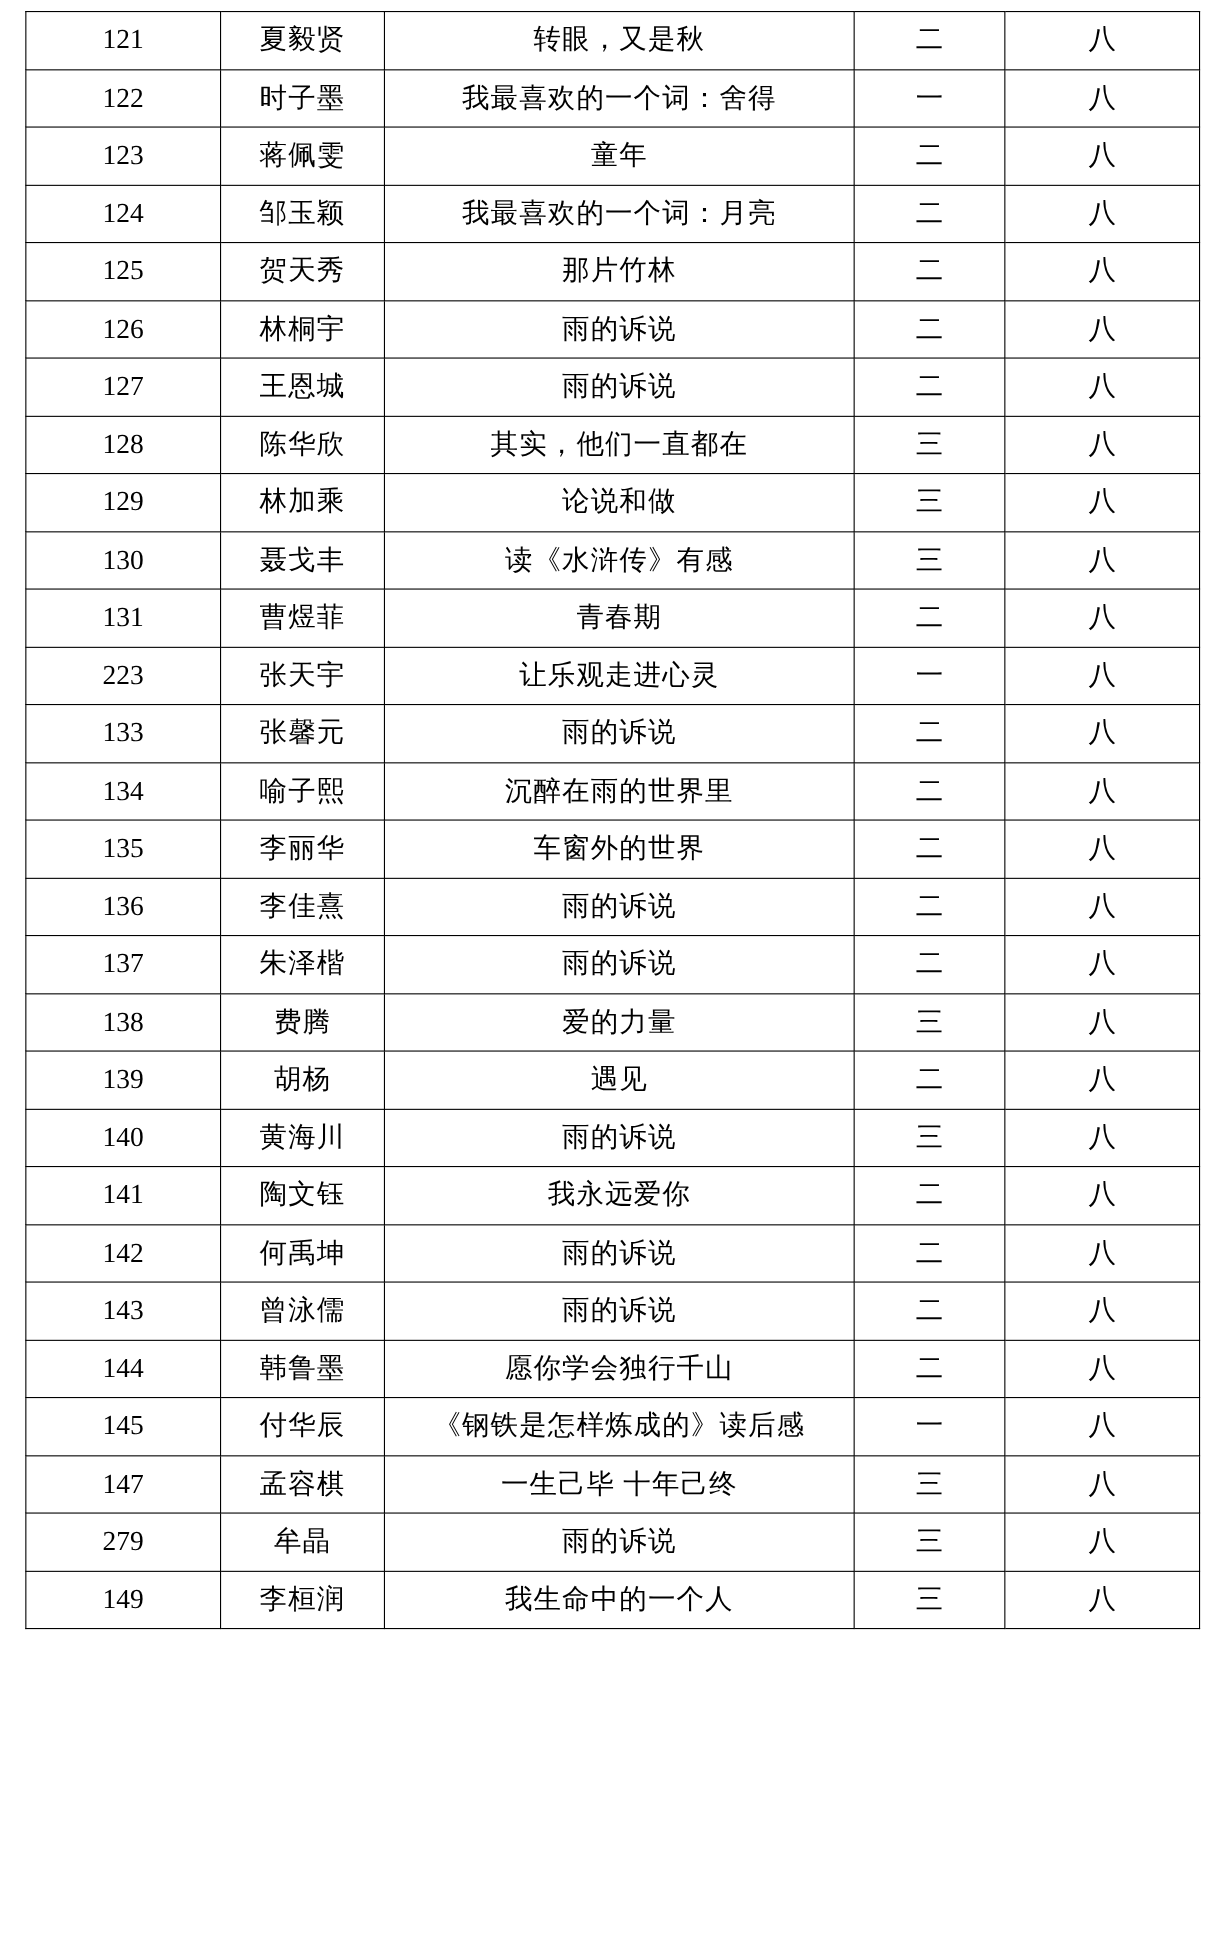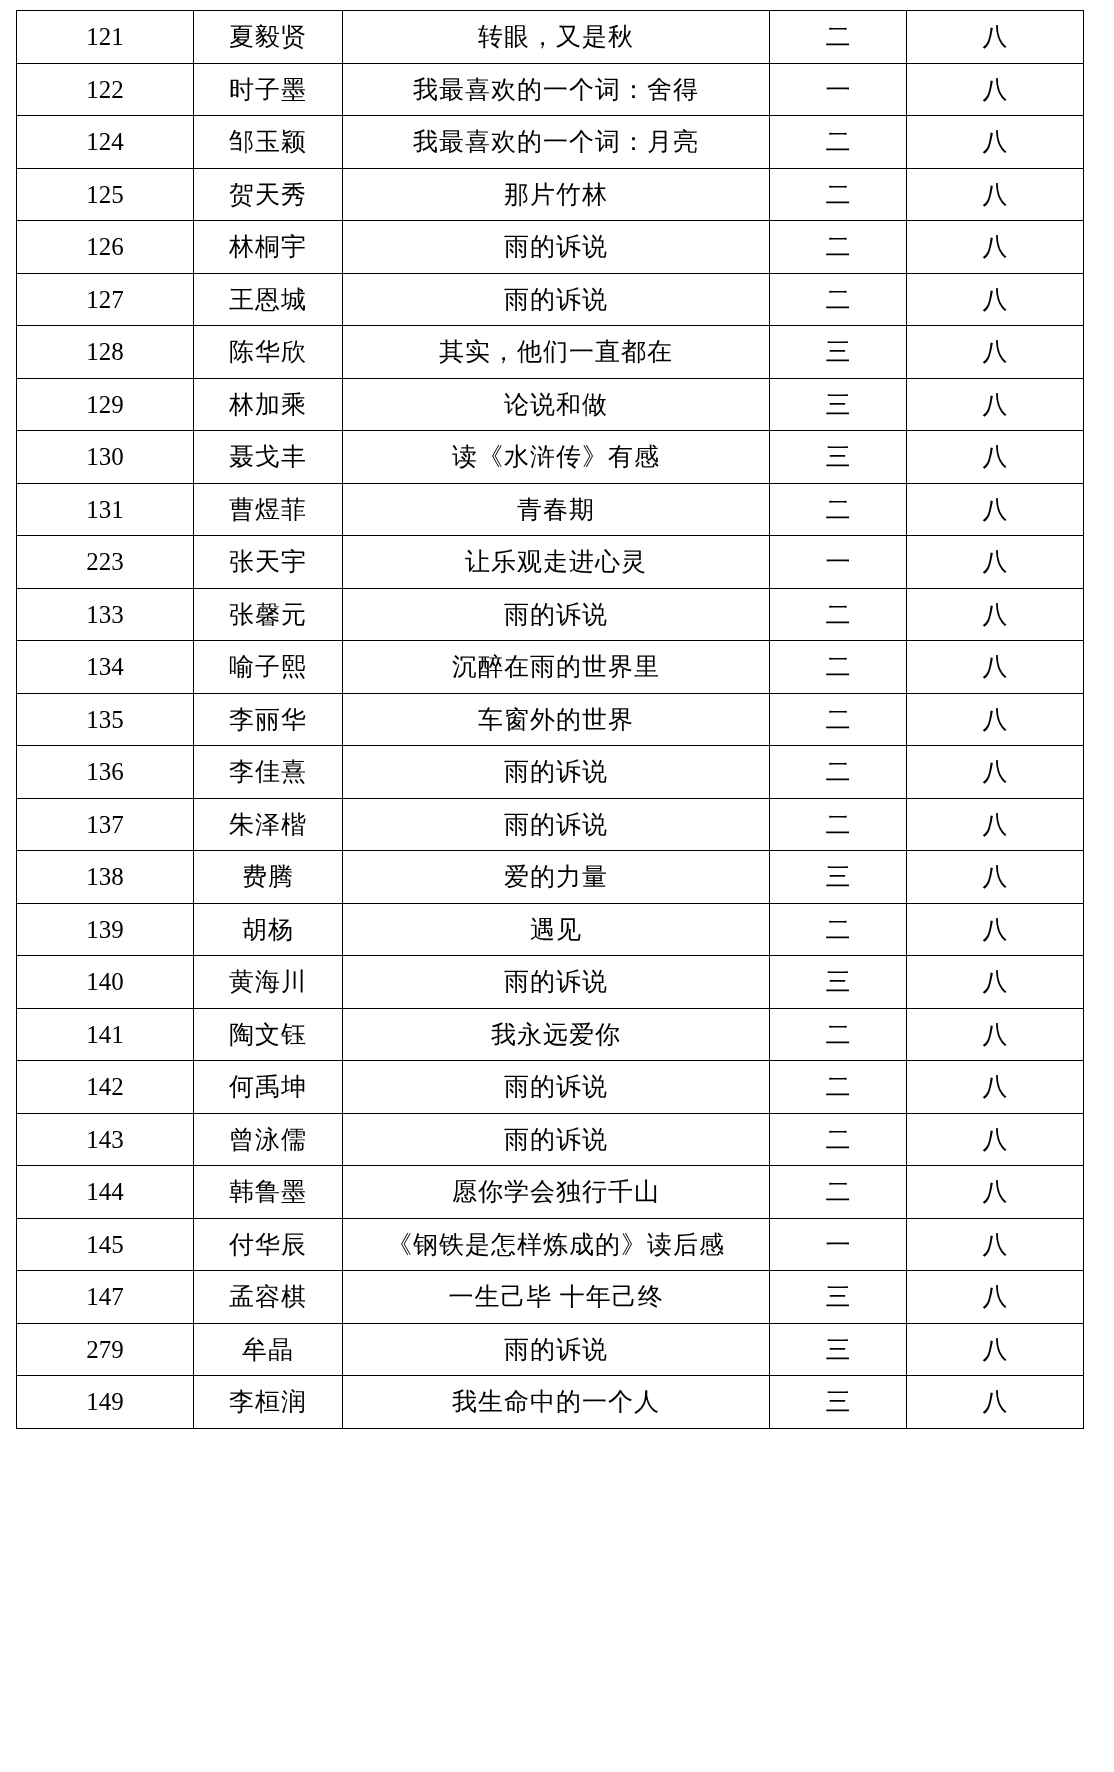--- a/index.html
+++ b/index.html
@@ -13,21 +13,21 @@
     font-family: "Liberation Serif", "DejaVu Serif", serif;
     color: #000000;
   }
   .page {
     width: 1114px;
     height: 1772px;
     box-sizing: border-box;
     padding: 10px 30px 10px 30px;
     display: flex;
     flex-direction: column;
-    align-items: flex-end;
+    align-items: center;
   }
   table.record-table {
     border-collapse: collapse;
     width: 1052px;
     table-layout: fixed;
   }
   table.record-table td {
     border: 1px solid #000000;
     text-align: center;
     vertical-align: middle;
@@ -72,20 +72,27 @@
         <td class="col-class">八</td>
       </tr>
       <tr>
         <td class="col-index">122</td>
         <td class="col-name">时子墨</td>
         <td class="col-title">我最喜欢的一个词：舍得</td>
         <td class="col-grade">一</td>
         <td class="col-class">八</td>
       </tr>
       <tr>
+        <td class="col-index">123</td>
+        <td class="col-name">蒋佩雯</td>
+        <td class="col-title">童年</td>
+        <td class="col-grade">二</td>
+        <td class="col-class">八</td>
+      </tr>
+      <tr>
         <td class="col-index">124</td>
         <td class="col-name">邹玉颖</td>
         <td class="col-title">我最喜欢的一个词：月亮</td>
         <td class="col-grade">二</td>
         <td class="col-class">八</td>
       </tr>
       <tr>
         <td class="col-index">125</td>
         <td class="col-name">贺天秀</td>
         <td class="col-title">那片竹林</td>

